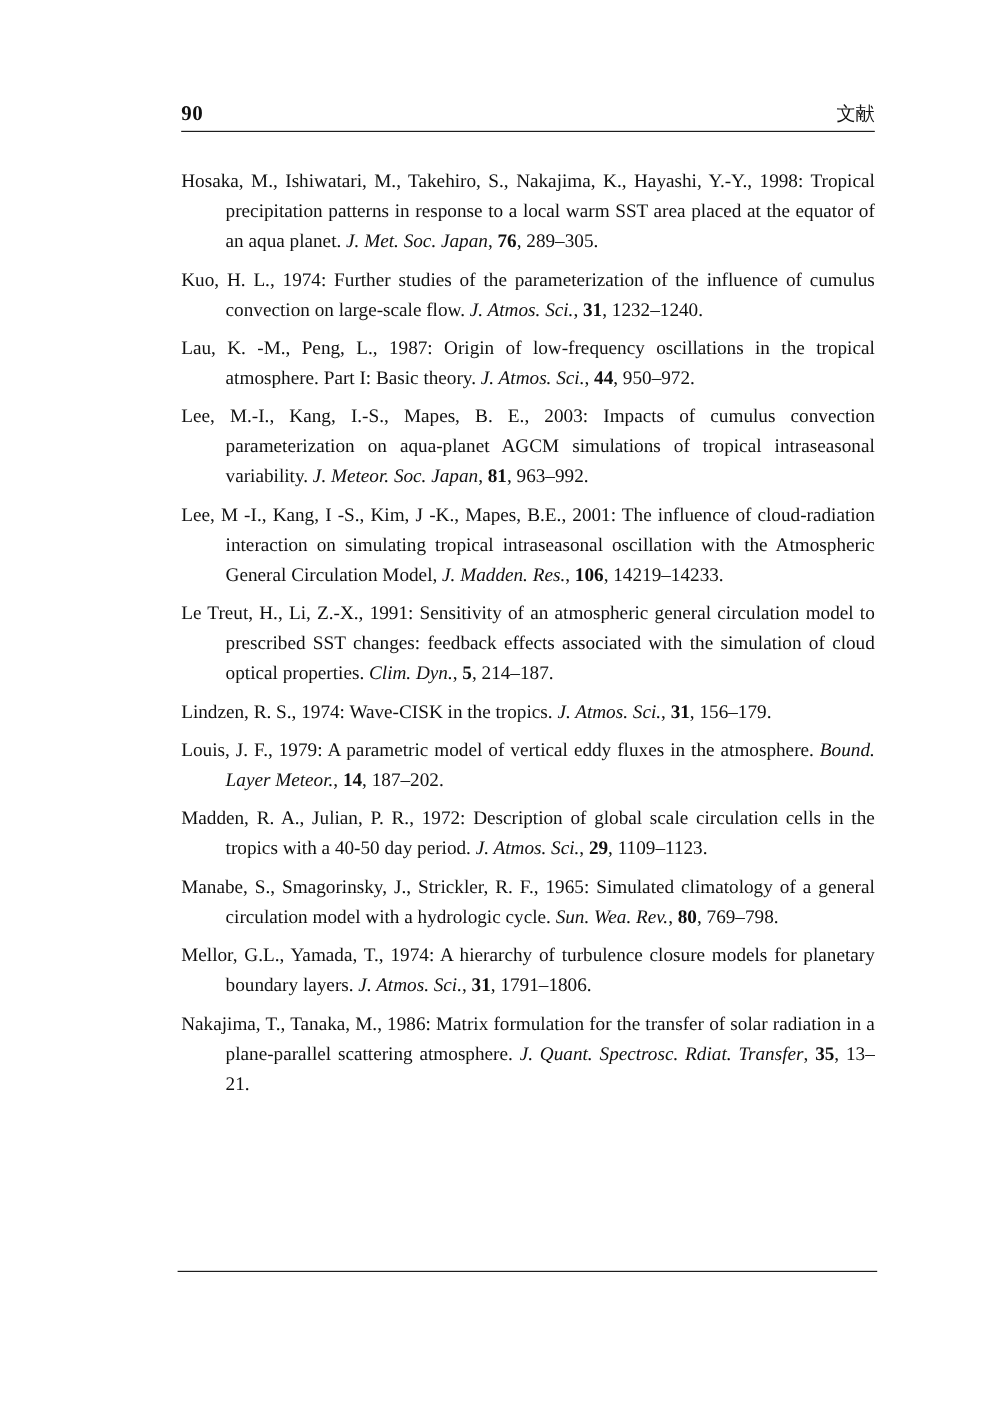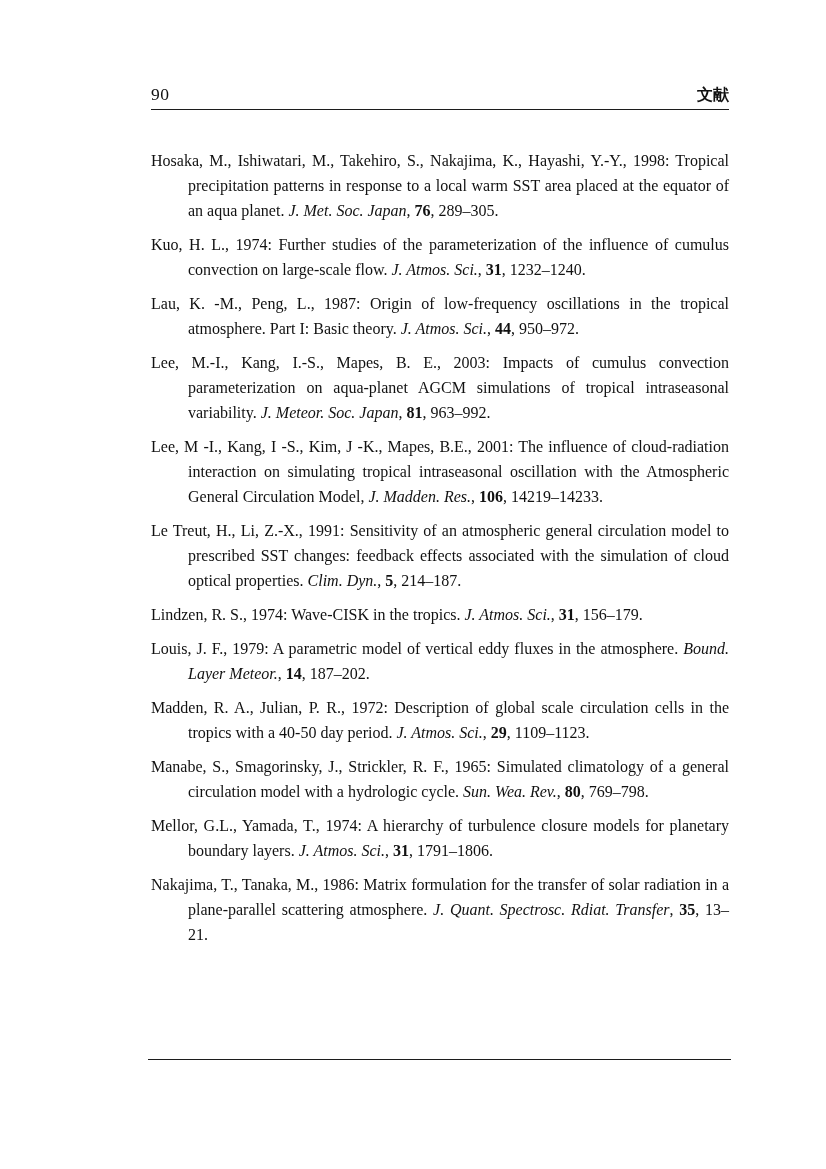--- a/index.html
+++ b/index.html
@@ -21,47 +21,47 @@
     position: absolute;
     left: 151px;
     width: 578px;
     top: 84px;
     height: 24px;
     display: flex;
     justify-content: space-between;
     align-items: baseline;
   }
   .pnum {
-    font-weight: normal;
+    font-weight: bold;
     font-size: 17.5px;
     letter-spacing: 0.5px;
   }
   .htitle {
-    font-weight: bold;
+    font-weight: normal;
     font-size: 16px;
     font-family: "Liberation Sans", "DejaVu Sans", sans-serif;
   }
   .headrule {
     position: absolute;
     left: 151px;
     width: 578px;
     top: 109px;
     border-top: 1.6px solid #1c1c1c;
   }
   .refs {
     position: absolute;
     left: 151px;
     width: 578px;
     top: 139px;
     font-size: 16px;
     line-height: 25px;
     text-align: justify;
   }
   .refs p {
-    margin: 9px 0 7px 0;
+    margin: 0 0 7px 0;
     padding-left: 37px;
     text-indent: -37px;
   }
   .refs .i { font-style: italic; }
   .refs .b { font-weight: bold; }
   .footrule {
     position: absolute;
     left: 148px;
     width: 583px;
     top: 1059px;

